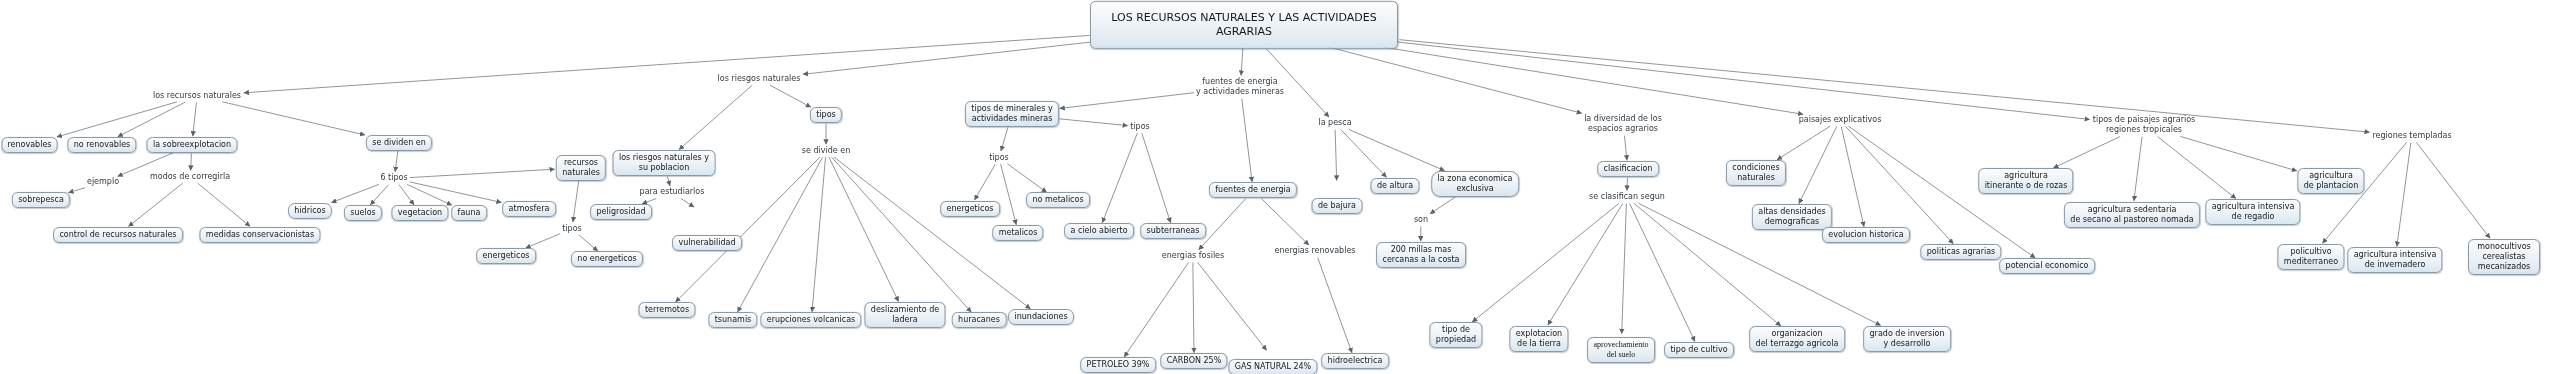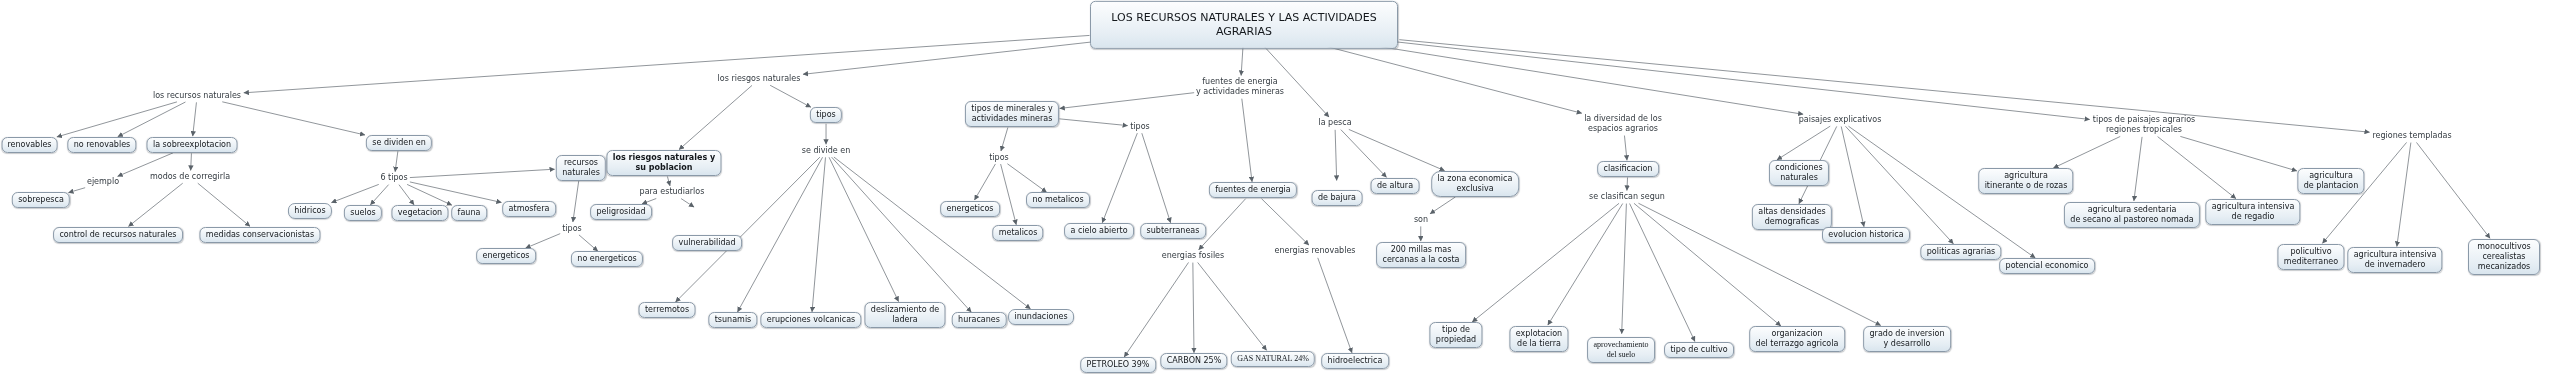--- a/index.html
+++ b/index.html
@@ -144,21 +144,21 @@
       <div class="node node-box" style="left: 363px; top: 213px;">suelos</div>
       <div class="node node-box" style="left: 420px; top: 213px;">vegetacion</div>
       <div class="node node-box" style="left: 469px; top: 213px;">fauna</div>
       <div class="node node-box" style="left: 529px; top: 209px;">atmosfera</div>
       <div class="node node-box" style="left: 581px; top: 168px;">recursos
 naturales</div>
       <div class="node node-text" style="left: 572px; top: 229px;">tipos</div>
       <div class="node node-box" style="left: 506px; top: 256px;">energeticos</div>
       <div class="node node-box" style="left: 607px; top: 259px;">no energeticos</div>
       <div class="node node-text" style="left: 759px; top: 79px;">los riesgos naturales</div>
-      <div class="node node-box" style="left: 664px; top: 163px; font-weight: bold;">los riesgos naturales y
+      <div class="node node-box" style="left: 664px; top: 163px;">los riesgos naturales y
 su poblacion</div>
       <div class="node node-text" style="left: 672px; top: 192px;">para estudiarlos</div>
       <div class="node node-box" style="left: 621px; top: 212px;">peligrosidad</div>
       <div class="node node-box" style="left: 707px; top: 215px; margin-top: 28px;">vulnerabilidad</div>
       <div class="node node-box" style="left: 826px; top: 115px;">tipos</div>
       <div class="node node-text" style="left: 826px; top: 151px;">se divide en</div>
       <div class="node node-box" style="left: 667px; top: 310px;">terremotos</div>
       <div class="node node-box" style="left: 733px; top: 320px;">tsunamis</div>
       <div class="node node-box" style="left: 811px; top: 320px;">erupciones volcanicas</div>
       <div class="node node-box" style="left: 905px; top: 315px;">deslizamiento de
@@ -174,24 +174,24 @@
       <div class="node node-box" style="left: 970px; top: 209px;">energeticos</div>
       <div class="node node-box" style="left: 1018px; top: 233px;">metalicos</div>
       <div class="node node-box" style="left: 1058px; top: 200px;">no metalicos</div>
       <div class="node node-box" style="left: 1099px; top: 231px;">a cielo abierto</div>
       <div class="node node-box" style="left: 1173px; top: 231px;">subterraneas</div>
       <div class="node node-box" style="left: 1253px; top: 190px;">fuentes de energia</div>
       <div class="node node-text" style="left: 1193px; top: 256px;">energias fosiles</div>
       <div class="node node-text" style="left: 1315px; top: 251px;">energias renovables</div>
       <div class="node node-box" style="left: 1118px; top: 365px;">PETROLEO 39%</div>
       <div class="node node-box" style="left: 1194px; top: 361px;">CARBON 25%</div>
-      <div class="node node-box" style="left: 1273px; top: 359px; font-family: Liberation Serif, serif;">GAS NATURAL 24%</div>
+      <div class="node node-box" style="left: 1273px; top: 367px;">GAS NATURAL 24%</div>
       <div class="node node-box" style="left: 1355px; top: 361px;">hidroelectrica</div>
       <div class="node node-text" style="left: 1335px; top: 123px;">la pesca</div>
-      <div class="node node-box" style="left: 1337px; top: 198px;">de bajura</div>
+      <div class="node node-box" style="left: 1337px; top: 206px;">de bajura</div>
       <div class="node node-box" style="left: 1395px; top: 186px;">de altura</div>
       <div class="node node-box" style="left: 1475px; top: 184px; border-radius: 9px;">la zona economica
 exclusiva</div>
       <div class="node node-text" style="left: 1421px; top: 220px;">son</div>
       <div class="node node-box" style="left: 1421px; top: 255px;">200 millas mas
 cercanas a la costa</div>
       <div class="node node-text" style="left: 1623px; top: 124px;">la diversidad de los
 espacios agrarios</div>
       <div class="node node-box" style="left: 1628px; top: 169px;">clasificacion</div>
       <div class="node node-text" style="left: 1627px; top: 197px;">se clasifican segun</div>
@@ -200,21 +200,21 @@
       <div class="node node-box" style="left: 1539px; top: 339px;">explotacion
 de la tierra</div>
       <div class="node node-box" style="left: 1621px; top: 350px; font-family: Liberation Serif, serif;">aprovechamiento
 del suelo</div>
       <div class="node node-box" style="left: 1699px; top: 350px;">tipo de cultivo</div>
       <div class="node node-box" style="left: 1797px; top: 339px;">organizacion
 del terrazgo agricola</div>
       <div class="node node-box" style="left: 1907px; top: 339px;">grado de inversion
 y desarrollo</div>
       <div class="node node-text" style="left: 1840px; top: 120px;">paisajes explicativos</div>
-      <div class="node node-box" style="left: 1756px; top: 173px; margin-left: 43px;">condiciones
+      <div class="node node-box" style="left: 1756px; top: 173px;">condiciones
 naturales</div>
       <div class="node node-box" style="left: 1792px; top: 217px;">altas densidades
 demograficas</div>
       <div class="node node-box" style="left: 1866px; top: 235px;">evolucion historica</div>
       <div class="node node-box" style="left: 1961px; top: 252px;">politicas agrarias</div>
       <div class="node node-box" style="left: 2047px; top: 266px;">potencial economico</div>
       <div class="node node-text" style="left: 2144px; top: 125px;">tipos de paisajes agrarios
 regiones tropicales</div>
       <div class="node node-box" style="left: 2026px; top: 181px;">agricultura
 itinerante o de rozas</div>

